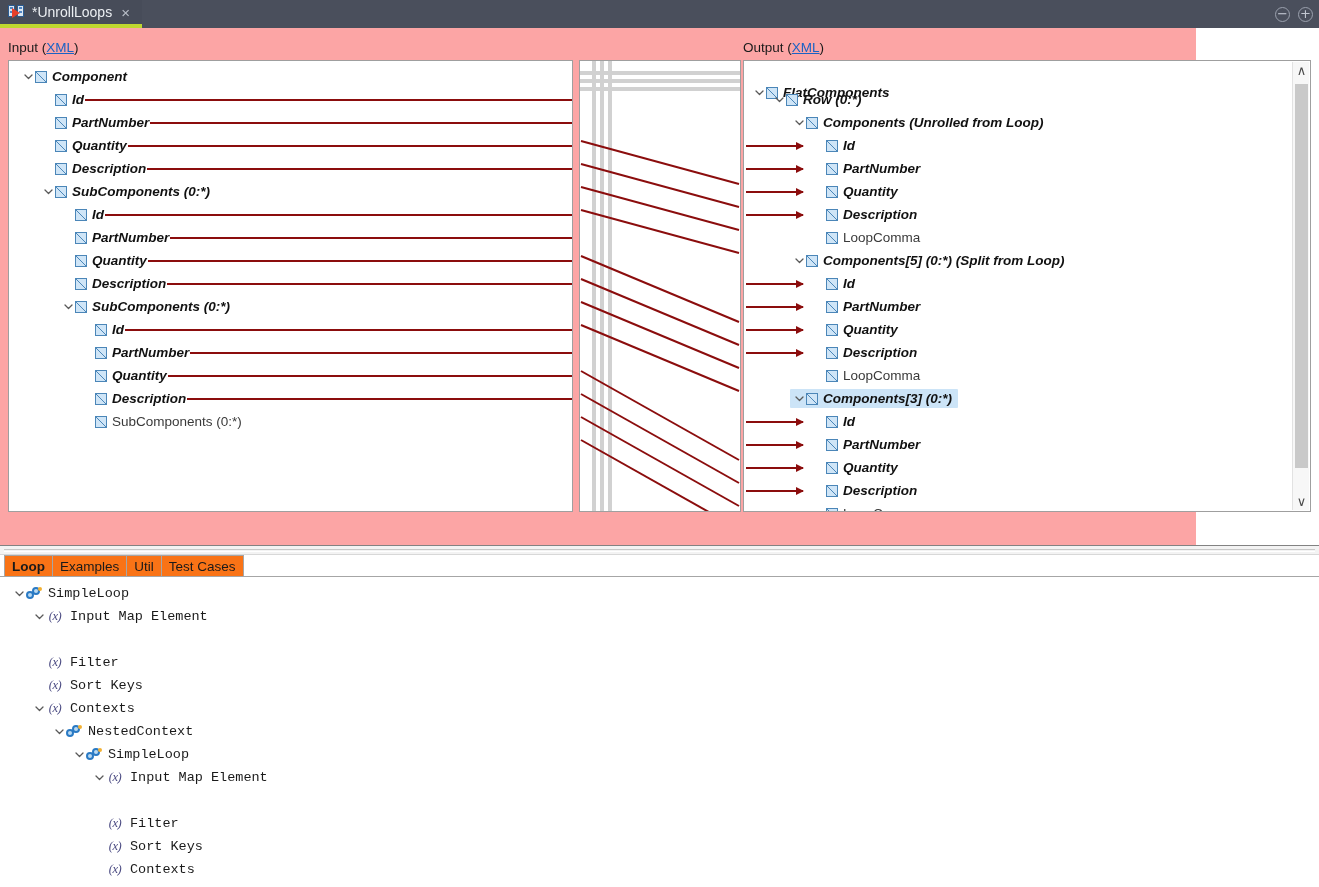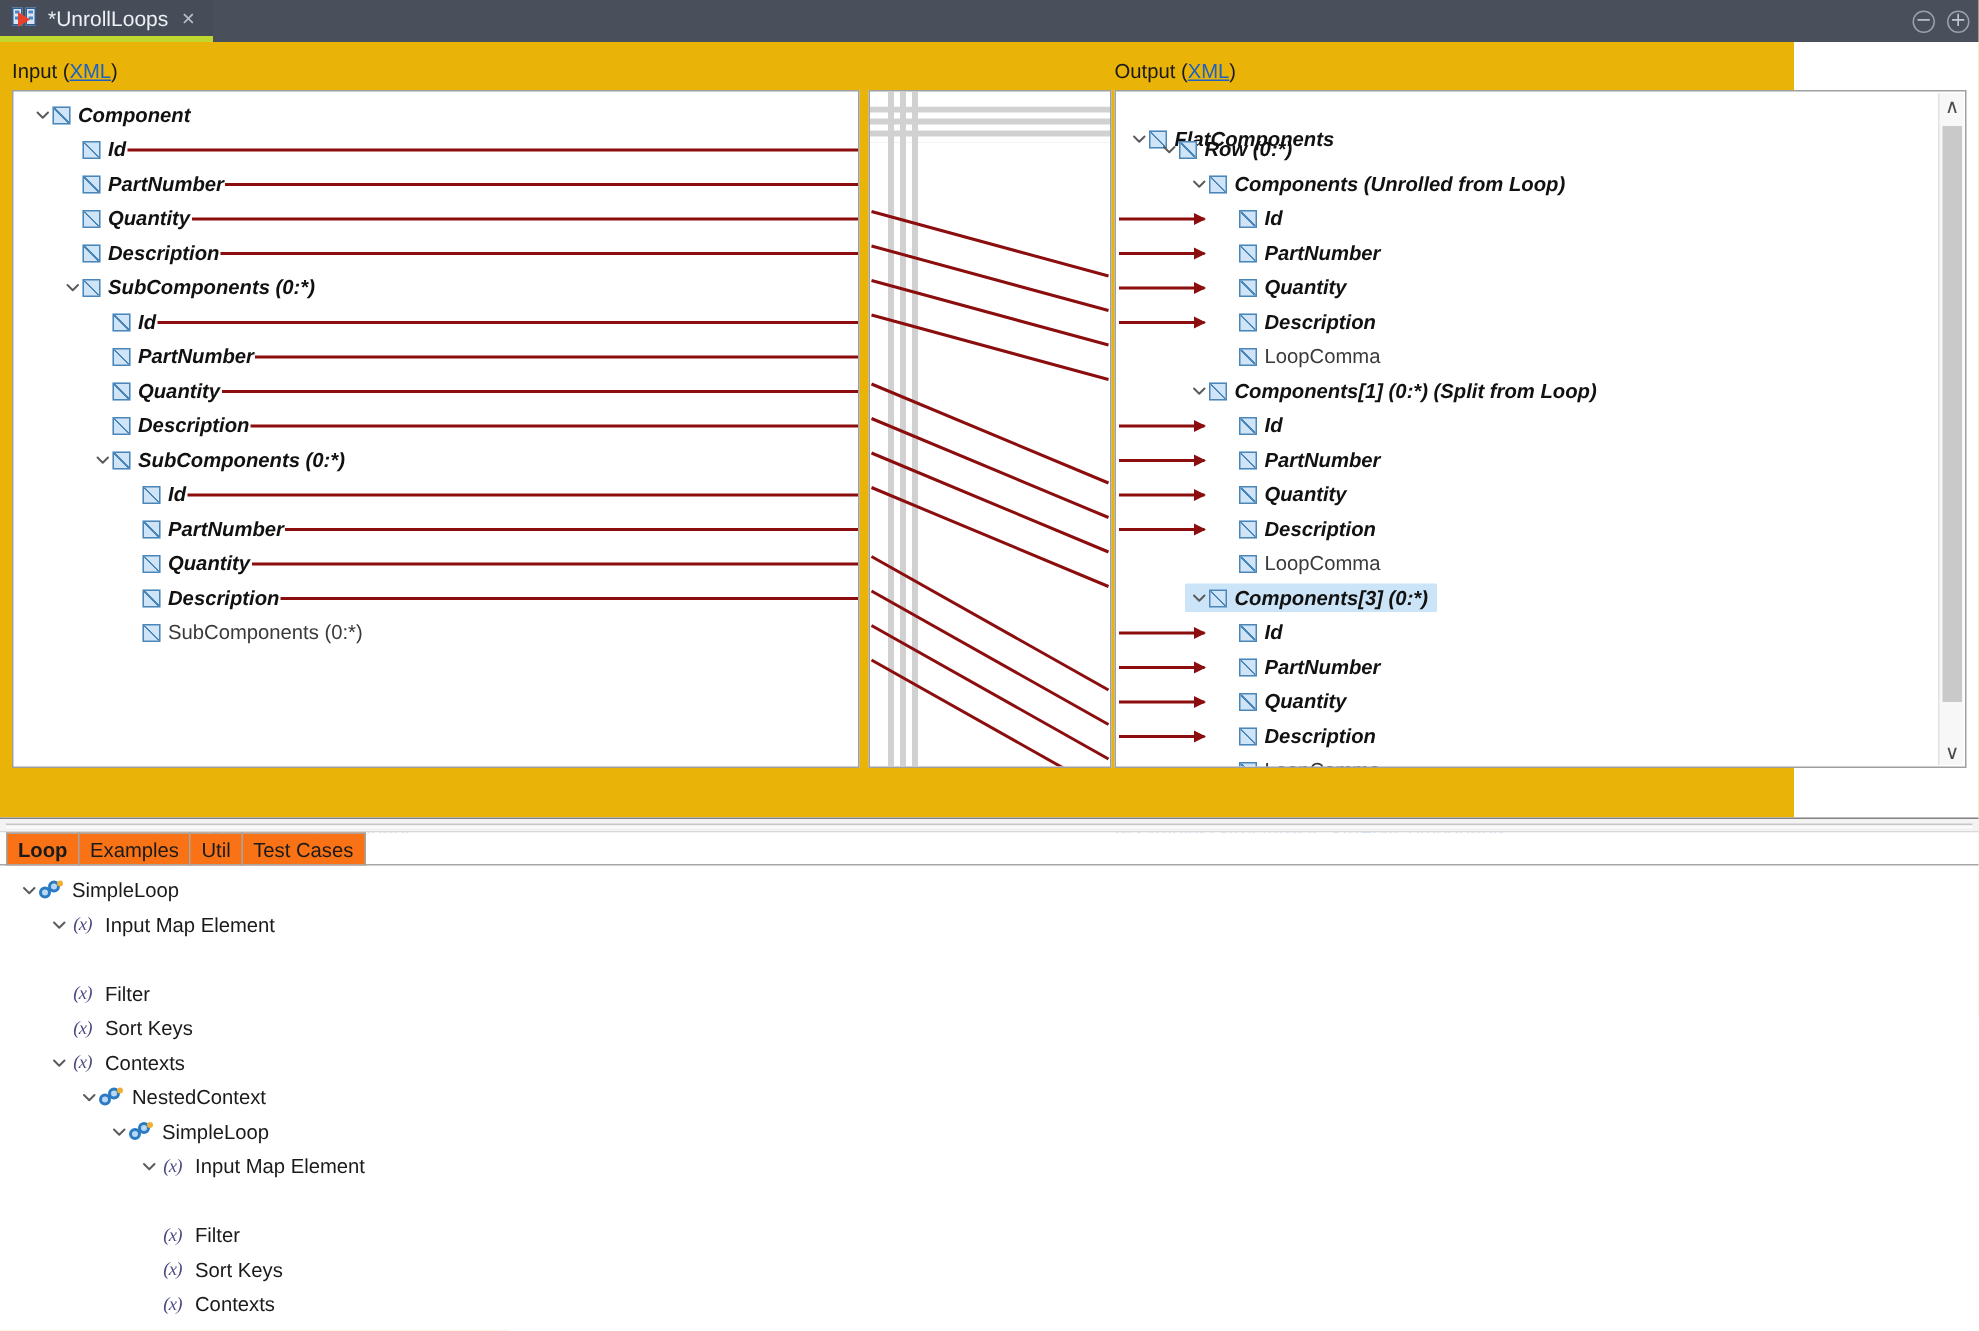--- a/index.html
+++ b/index.html
@@ -56,21 +56,21 @@
   }
   .wbtn {
     width: 15px; height: 15px; border-radius: 50%;
     border: 1px solid #9aa0ad; color: #c2c7d1;
     font-size: 13px; line-height: 12px; text-align: center;
     font-family: "DejaVu Sans", sans-serif;
     cursor: pointer;
   }
 
   
-  #upper { position: absolute; left: 0; top: 28px; width: 1196px; height: 517px; background: #eab308; }
+  #upper { position: absolute; left: 0; top: 28px; width: 1196px; height: 517px; background: #fca5a5; }
 
   .panel-header {
     position: absolute; font-size: 13.5px; color: #1a1a1a;
   }
   .panel-header a { color: #1b62c4; text-decoration: underline; }
 
   #input-header { left: 8px; top: 12px; }
   #output-header { left: 743px; top: 12px; }
 
   .tree-box {
@@ -195,21 +195,21 @@
   .btab.active { font-weight: bold; border-top: 1px solid #a6a6a6; }
   #tabbar-rule {
     position: absolute; left: 0; top: 21px; width: 1319px; height: 1px; background: #a6a6a6;
   }
 
   #bottom-tree { position: absolute; left: 0; top: 24px; width: 1319px; height: 308px; }
   .brow {
     position: absolute; left: 0; height: 23px;
     display: flex; align-items: center; white-space: nowrap;
   }
-  .blabel { font-size: 13.5px; color: #1a1a1a; }
+  .blabel { font-size: 13.5px; color: #1a1a1a; font-family: Liberation Mono, monospace; }
 
   
   .icon-loop { width: 16px; height: 14px; flex: 0 0 16px; margin-right: 6px; position: relative; }
   .icon-loop .r1, .icon-loop .r2 {
     position: absolute; width: 8px; height: 8px; border-radius: 50%;
     border: 2px solid #2a7ac4; background: #b9d9f2;
   }
   .icon-loop .r1 { left: 0px; top: 4px; }
   .icon-loop .r2 { left: 6px; top: 0px; }
   .icon-loop .dot {
@@ -511,21 +511,21 @@
         </div>
       </div>
       <div class="trow" style="top: 188px; left: 48px;">
         <div class="rowinner">
           <span class="twist">
             <svg width="9" height="9" viewBox="0 0 9 9">
               <path d="M1 3 L4.5 6.5 L8 3" fill="none" stroke="#5a5a5a" stroke-width="1.3" stroke-linecap="round" stroke-linejoin="round"></path>
             </svg>
           </span>
           <span class="elemicon"></span>
-          <span class="tlabel mapped">Components[1] (0:*) (Split from Loop)</span>
+          <span class="tlabel mapped">Components[5] (0:*) (Split from Loop)</span>
         </div>
       </div>
       <div class="trow" style="top: 211px; left: 68px;">
         <div class="rowinner">
           <span class="twist empty"></span>
           <span class="elemicon"></span>
           <span class="tlabel mapped">Id</span>
         </div>
       </div>
       <div class="inarrow" style="top: 222px; width: 57px;"></div>

